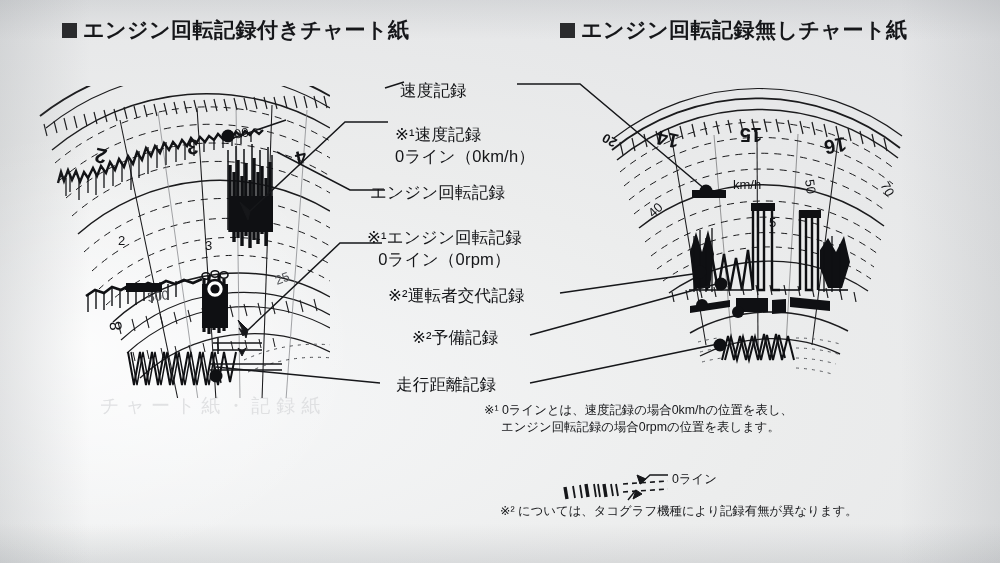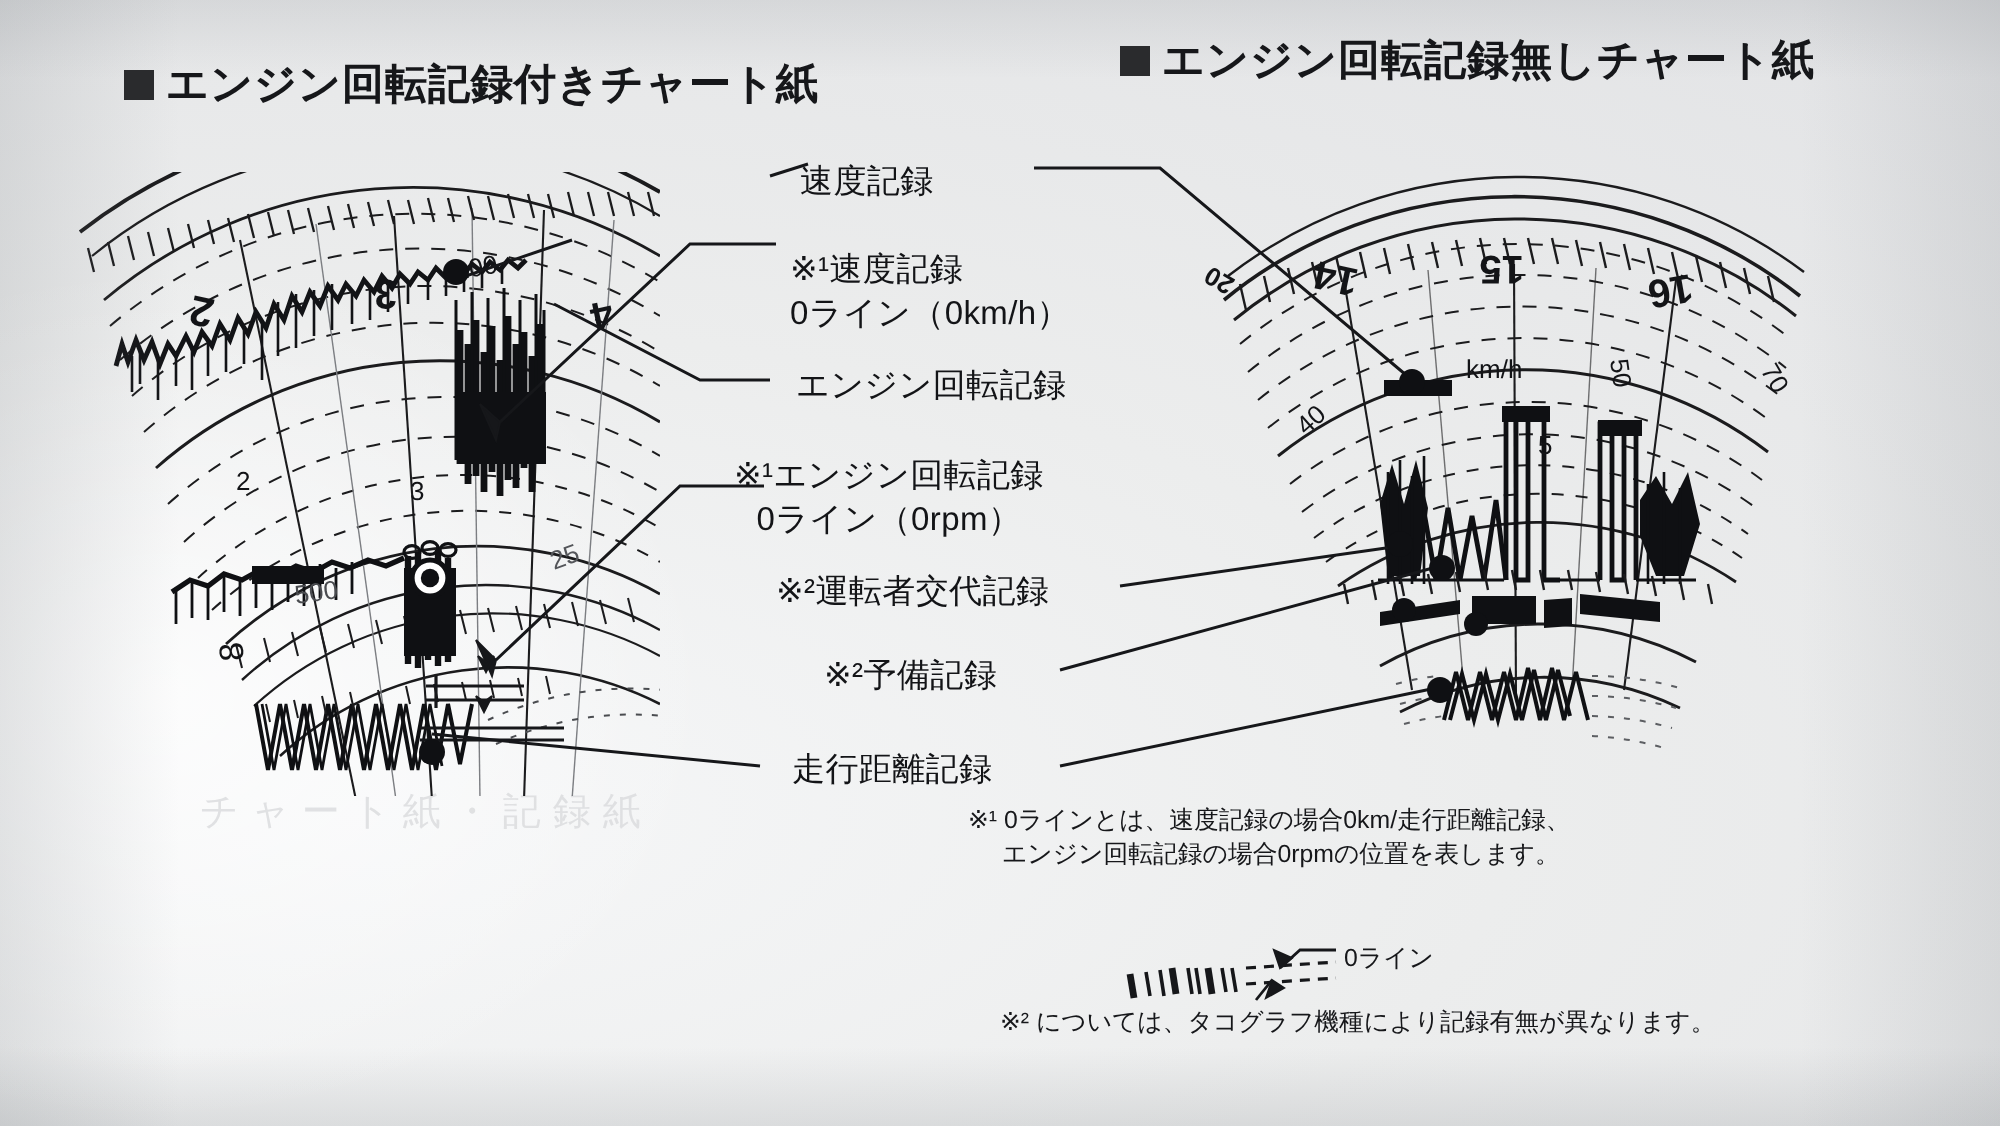--- a/index.html
+++ b/index.html
@@ -21,21 +21,21 @@
       linear-gradient(90deg, rgba(120,125,130,.18) 0%, rgba(255,255,255,0) 9%, rgba(255,255,255,0) 90%, rgba(120,125,130,.16) 100%),
       linear-gradient(180deg, rgba(130,135,140,.16) 0%, rgba(255,255,255,0) 7%, rgba(255,255,255,0) 93%, rgba(125,130,135,.18) 100%);
   }
   .sheen{position:absolute;left:0;top:0;width:1000px;height:563px;pointer-events:none;
     background:radial-gradient(40% 55% at 8% 62%, rgba(255,255,255,.75), rgba(255,255,255,0) 70%);}
 
   
   .heading{position:absolute;display:flex;align-items:center;gap:6px;
     font-size:21px;font-weight:bold;letter-spacing:.5px;color:#16171a;white-space:nowrap;}
   .bullet{width:15px;height:15px;background:#2a2b2d;display:inline-block;}
-  #h-left{left:62px;top:16px;margin-top:12px;}
+  #h-left{left:62px;top:16px;}
   #h-right{left:560px;top:16px;}
 
   
   .lbl{position:absolute;font-size:16.5px;color:#131417;white-space:nowrap;letter-spacing:.2px;}
   .lbl .l2{display:block;text-align:center;}
 
   
   svg.ov{position:absolute;left:0;top:0;width:1000px;height:563px;pointer-events:none;}
 
   
@@ -526,33 +526,33 @@
   <span>エンジン回転記録無しチャート紙</span>
 </div>
 
 <div class="lbl" style="left:400px;top:80px;">速度記録</div>
 
 <div class="lbl" style="left:395px;top:124px;">
   <span>※¹速度記録</span>
   <span class="l2">0ライン（0km/h）</span>
 </div>
 
-<div class="lbl" style="left:398px;top:182px;">エンジン回転記録</div>
+<div class="lbl" style="left:370px;top:182px;">エンジン回転記録</div>
 
 <div class="lbl" style="left:367px;top:227px;">
   <span>※¹エンジン回転記録</span>
   <span class="l2">0ライン（0rpm）</span>
 </div>
 
 <div class="lbl" style="left:388px;top:285px;">※²運転者交代記録</div>
 
 <div class="lbl" style="left:412px;top:327px;">※²予備記録</div>
 
 <div class="lbl" style="left:396px;top:374px;">走行距離記録</div>
 
 <div class="fn" id="fn1">
-  <span>※¹ 0ラインとは、速度記録の場合0km/走行距離記録、</span><br>
+  <span>※¹ 0ラインとは、速度記録の場合0km/hの位置を表し、</span><br>
   <span class="ind">エンジン回転記録の場合0rpmの位置を表します。</span>
 </div>
 
 <div id="zl">0ライン</div>
 
 <div class="fn" id="fn2">※² については、タコグラフ機種により記録有無が異なります。</div>
 
 </body></html>

